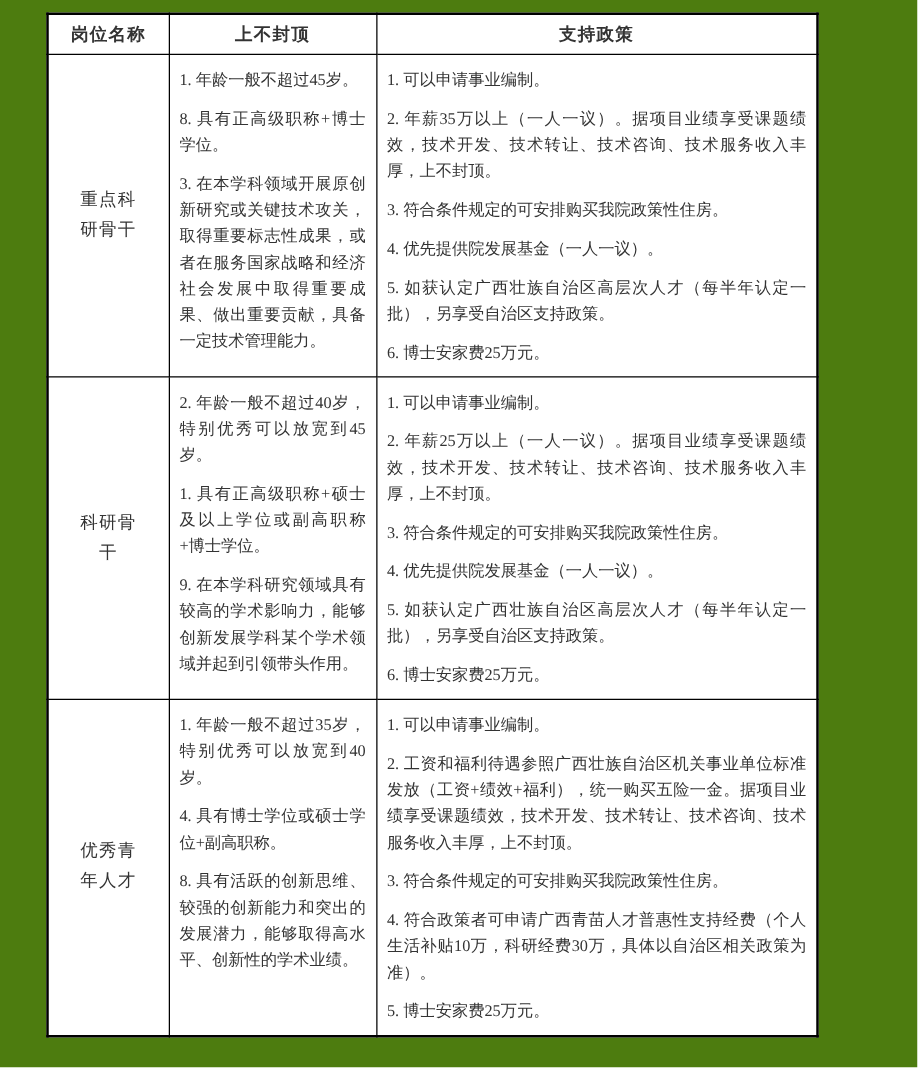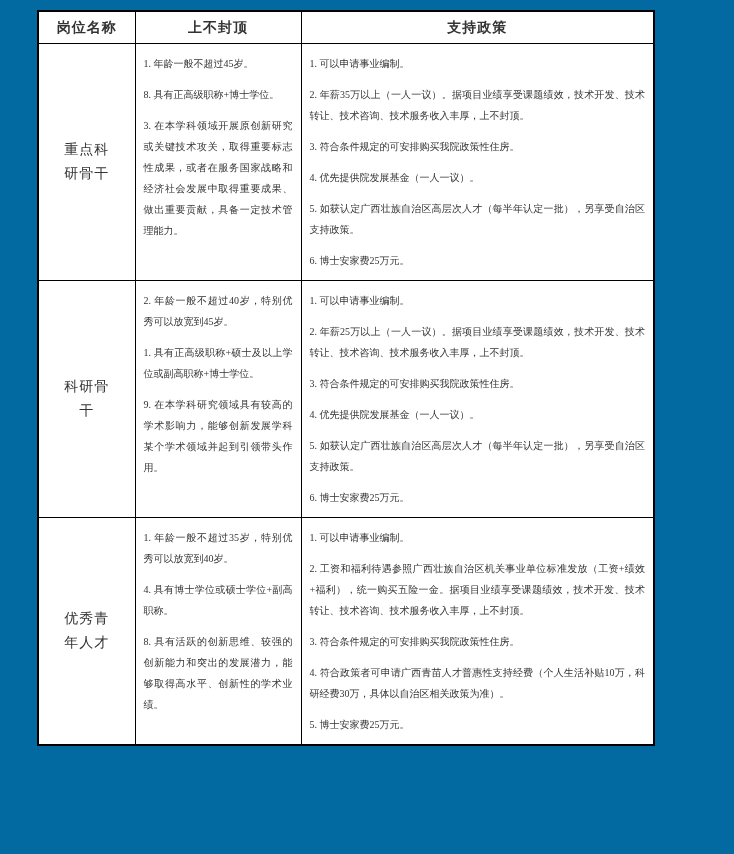--- a/index.html
+++ b/index.html
@@ -5,21 +5,21 @@
   html, body {
     margin: 0;
     padding: 0;
     background: #ffffff;
     font-family: "Liberation Serif", "DejaVu Serif", serif;
     color: #333333;
   }
   .page {
     width: 734px;
     height: 854px;
-    background: #0369a1;
+    background: #4d7c0f;
     position: relative;
     box-sizing: border-box;
   }
   table.doc-table {
     position: absolute;
     left: 37px;
     top: 10px;
     width: 616px;
     border-collapse: collapse;
     table-layout: fixed;
@@ -44,21 +44,21 @@
     text-align: center;
     vertical-align: middle;
     font-size: 14px;
     padding: 4px 24px;
     line-height: 24px;
     letter-spacing: 1px;
   }
   td.body-cell {
     vertical-align: top;
     padding: 5px 8px 4px 8px;
-    font-size: 10px;
+    font-size: 13px;
   }
   td.body-cell p {
     margin: 0 0 1px 0;
     padding: 4px 0 5px 0;
     line-height: 21px;
     text-align: justify;
     text-justify: inter-ideograph;
   }
   td.body-cell p:last-child { margin-bottom: 0; }
 </style>

